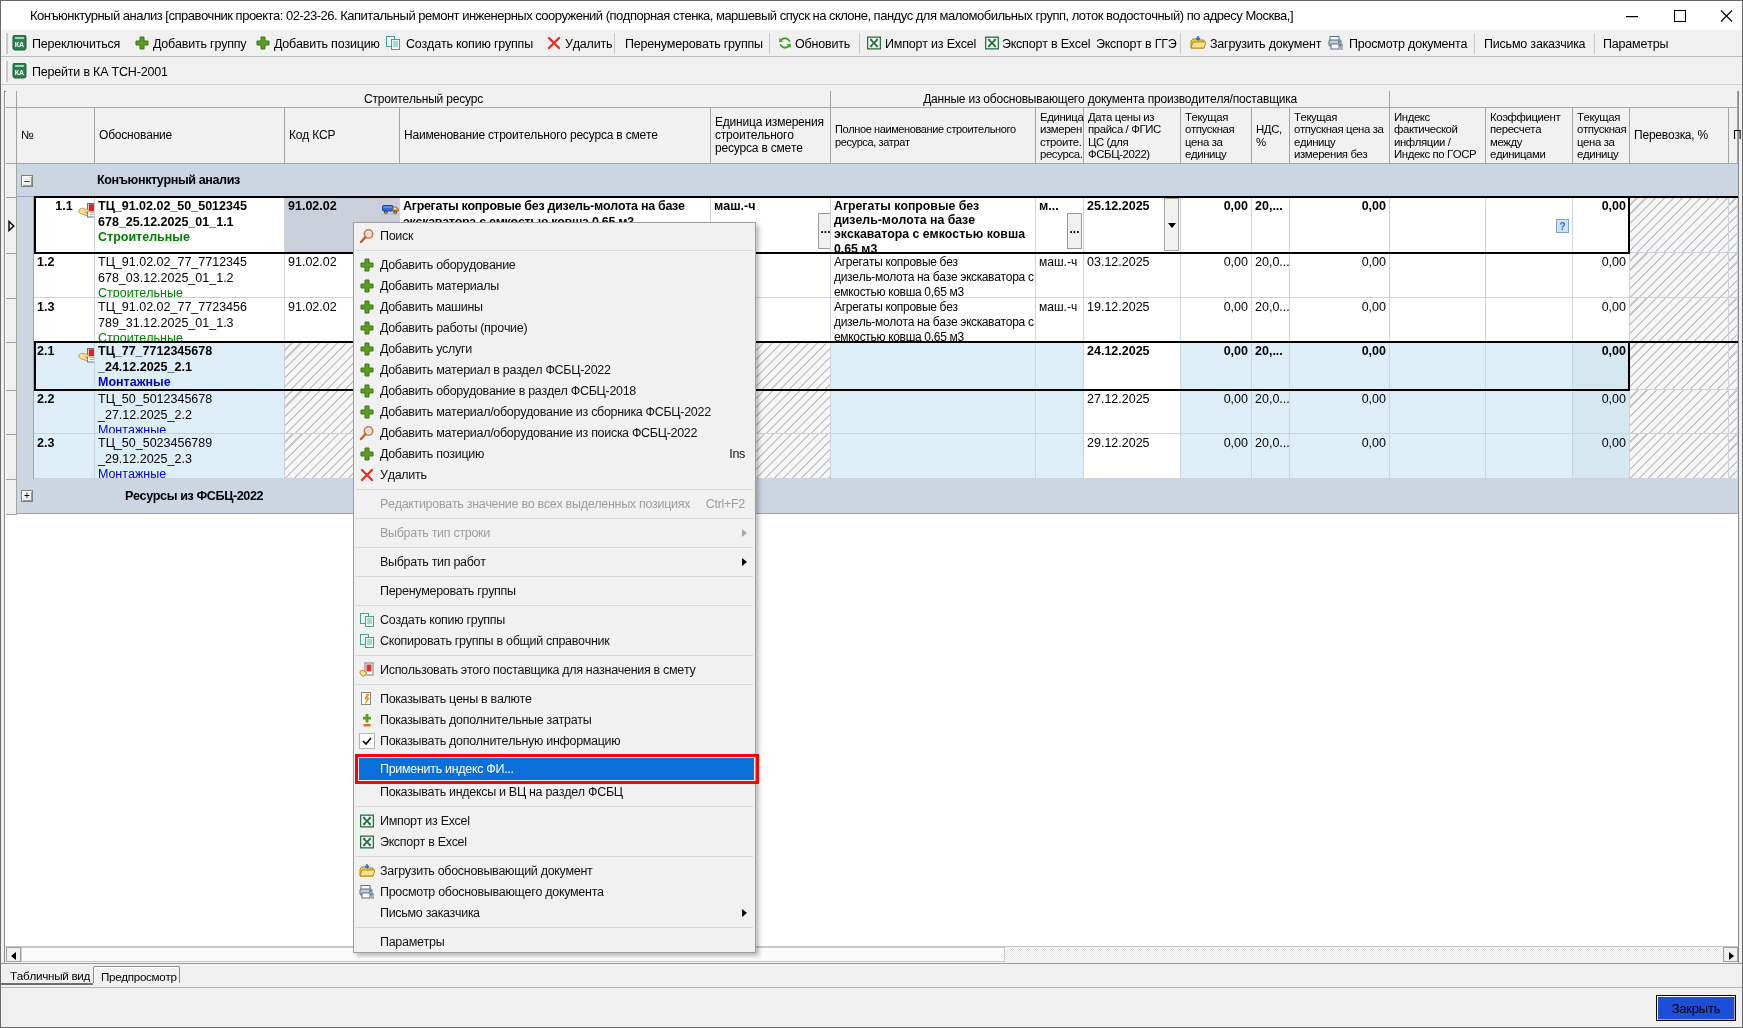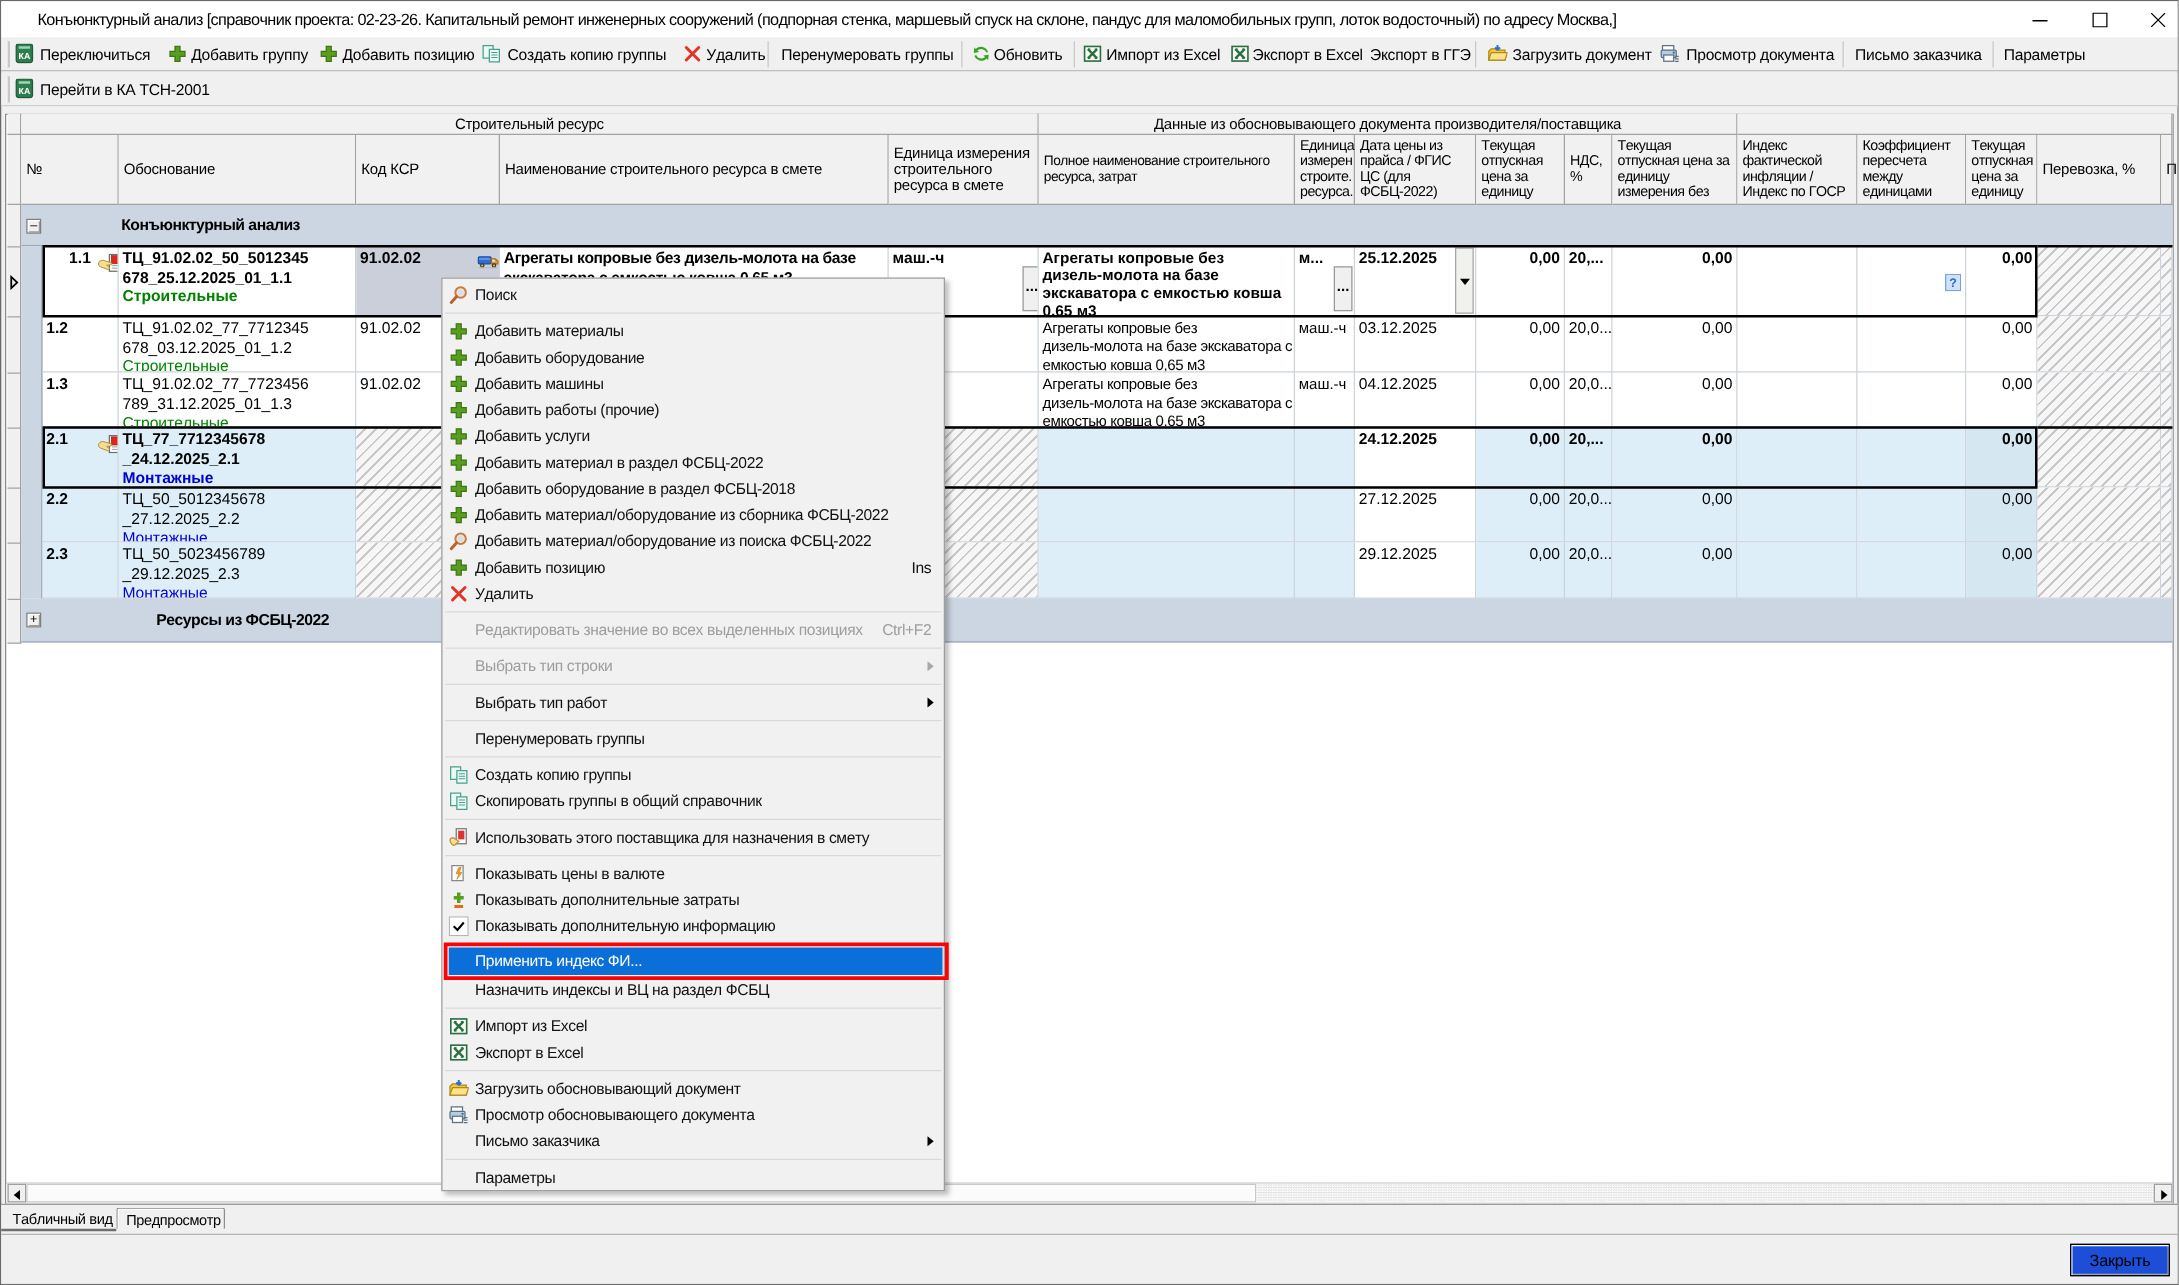--- a/index.html
+++ b/index.html
@@ -220,21 +220,21 @@
 <div class="abs cell num" style="left:1573px;top:253px;width:57px;height:45px;">0,00</div>
 <div class="abs cell hatch" style="left:1630px;top:253px;width:99px;height:45px;"></div>
 <div class="abs cell hatch" style="left:1729px;top:253px;width:9px;height:45px;"></div>
 <div class="abs cell bold" style="left:34px;top:298px;width:61px;height:44px;">1.3</div>
 <div class="abs cell obos" style="left:95px;top:298px;width:190px;height:44px;">ТЦ_91.02.02_77_7723456<br>789_31.12.2025_01_1.3<br><span class="grn">Строительные</span></div>
 <div class="abs cell " style="left:285px;top:298px;width:115px;height:44px;">91.02.02</div>
 <div class="abs cell " style="left:400px;top:298px;width:311px;height:44px;letter-spacing:-0.3px;white-space:nowrap;">Агрегаты копровые без дизель-молота на базе<br>экскаватора с емкостью ковша 0,65 м3</div>
 <div class="abs cell " style="left:711px;top:298px;width:120px;height:44px;">маш.-ч</div>
 <div class="abs cell plsm" style="left:831px;top:298px;width:205px;height:44px;white-space:nowrap;">Агрегаты копровые без<br>дизель-молота на базе экскаватора с<br>емкостью ковша 0,65 м3</div>
 <div class="abs cell " style="left:1036px;top:298px;width:48px;height:44px;white-space:nowrap;font-size:12px;">маш.-ч</div>
-<div class="abs cell " style="left:1084px;top:298px;width:97px;height:44px;">04.12.2025</div>
+<div class="abs cell " style="left:1084px;top:298px;width:97px;height:44px;">19.12.2025</div>
 <div class="abs cell num" style="left:1181px;top:298px;width:71px;height:44px;">0,00</div>
 <div class="abs cell " style="left:1252px;top:298px;width:38px;height:44px;">20,0...</div>
 <div class="abs cell num" style="left:1290px;top:298px;width:100px;height:44px;">0,00</div>
 <div class="abs cell " style="left:1390px;top:298px;width:96px;height:44px;"></div>
 <div class="abs cell " style="left:1486px;top:298px;width:87px;height:44px;"></div>
 <div class="abs cell num" style="left:1573px;top:298px;width:57px;height:44px;">0,00</div>
 <div class="abs cell hatch" style="left:1630px;top:298px;width:99px;height:44px;"></div>
 <div class="abs cell hatch" style="left:1729px;top:298px;width:9px;height:44px;"></div>
 <div class="abs cell bold cyan" style="left:34px;top:342px;width:61px;height:48px;">2.1<div class="abs" style="left:44px;top:6px;"><svg width="19" height="15" viewBox="0 0 19 15">
         <rect x="9.5" y="0.5" width="9" height="13.5" fill="#fff" stroke="#6e6e6e"></rect>
@@ -329,29 +329,29 @@
       </div>
       <span class="lbl">Поиск</span>
     </div>
 <div class="msep"></div>
 <div class="mi">
       <div class="ic">
         <svg width="16" height="16" viewBox="0 0 16 16">
           <path d="M6 2h4v4h4v4h-4v4H6v-4H2V6h4z" fill="#5a9e21" stroke="#3f7414" stroke-width="1"></path>
         </svg>
       </div>
+      <span class="lbl">Добавить оборудование</span>
+    </div>
+<div class="mi">
+      <div class="ic">
+        <svg width="16" height="16" viewBox="0 0 16 16">
+          <path d="M6 2h4v4h4v4h-4v4H6v-4H2V6h4z" fill="#5a9e21" stroke="#3f7414" stroke-width="1"></path>
+        </svg>
+      </div>
       <span class="lbl">Добавить материалы</span>
-    </div>
-<div class="mi">
-      <div class="ic">
-        <svg width="16" height="16" viewBox="0 0 16 16">
-          <path d="M6 2h4v4h4v4h-4v4H6v-4H2V6h4z" fill="#5a9e21" stroke="#3f7414" stroke-width="1"></path>
-        </svg>
-      </div>
-      <span class="lbl">Добавить оборудование</span>
     </div>
 <div class="mi">
       <div class="ic">
         <svg width="16" height="16" viewBox="0 0 16 16">
           <path d="M6 2h4v4h4v4h-4v4H6v-4H2V6h4z" fill="#5a9e21" stroke="#3f7414" stroke-width="1"></path>
         </svg>
       </div>
       <span class="lbl">Добавить машины</span>
     </div>
 <div class="mi">
@@ -500,21 +500,21 @@
         <svg width="16" height="16" viewBox="0 0 16 16">
           <rect x="0.5" y="0.5" width="15" height="15" fill="#fff" stroke="#b5b5b5"></rect>
           <path d="M4 8 l3 3 l5 -6" stroke="#000" stroke-width="1.7" fill="none"></path>
         </svg>
       </div>
       <span class="lbl">Показывать дополнительную информацию</span>
     </div>
 <div style="height:30px;"></div>
 <div class="mi">
       <div class="ic"></div>
-      <span class="lbl">Назначить индексы и ВЦ на раздел ФСБЦ</span>
+      <span class="lbl">Показывать индексы и ВЦ на раздел ФСБЦ</span>
     </div>
 <div class="msep"></div>
 <div class="mi">
       <div class="ic">
         <svg width="16" height="16" viewBox="0 0 16 16">
           <rect x="1" y="1.5" width="14" height="13" fill="#2d6e3f"></rect>
           <rect x="2.3" y="2.8" width="11.4" height="10.4" fill="#f6faf7"></rect>
           <path d="M4.3 4.3 L11.7 11.7 M11.7 4.3 L4.3 11.7" stroke="#2d6e3f" stroke-width="1.9"></path>
           <path d="M4.3 4.3 l2 0 M11.7 4.3 l-2 0 M4.3 11.7 l2 0 M11.7 11.7 l-2 0" stroke="#2d6e3f" stroke-width="1.1"></path>
         </svg>

